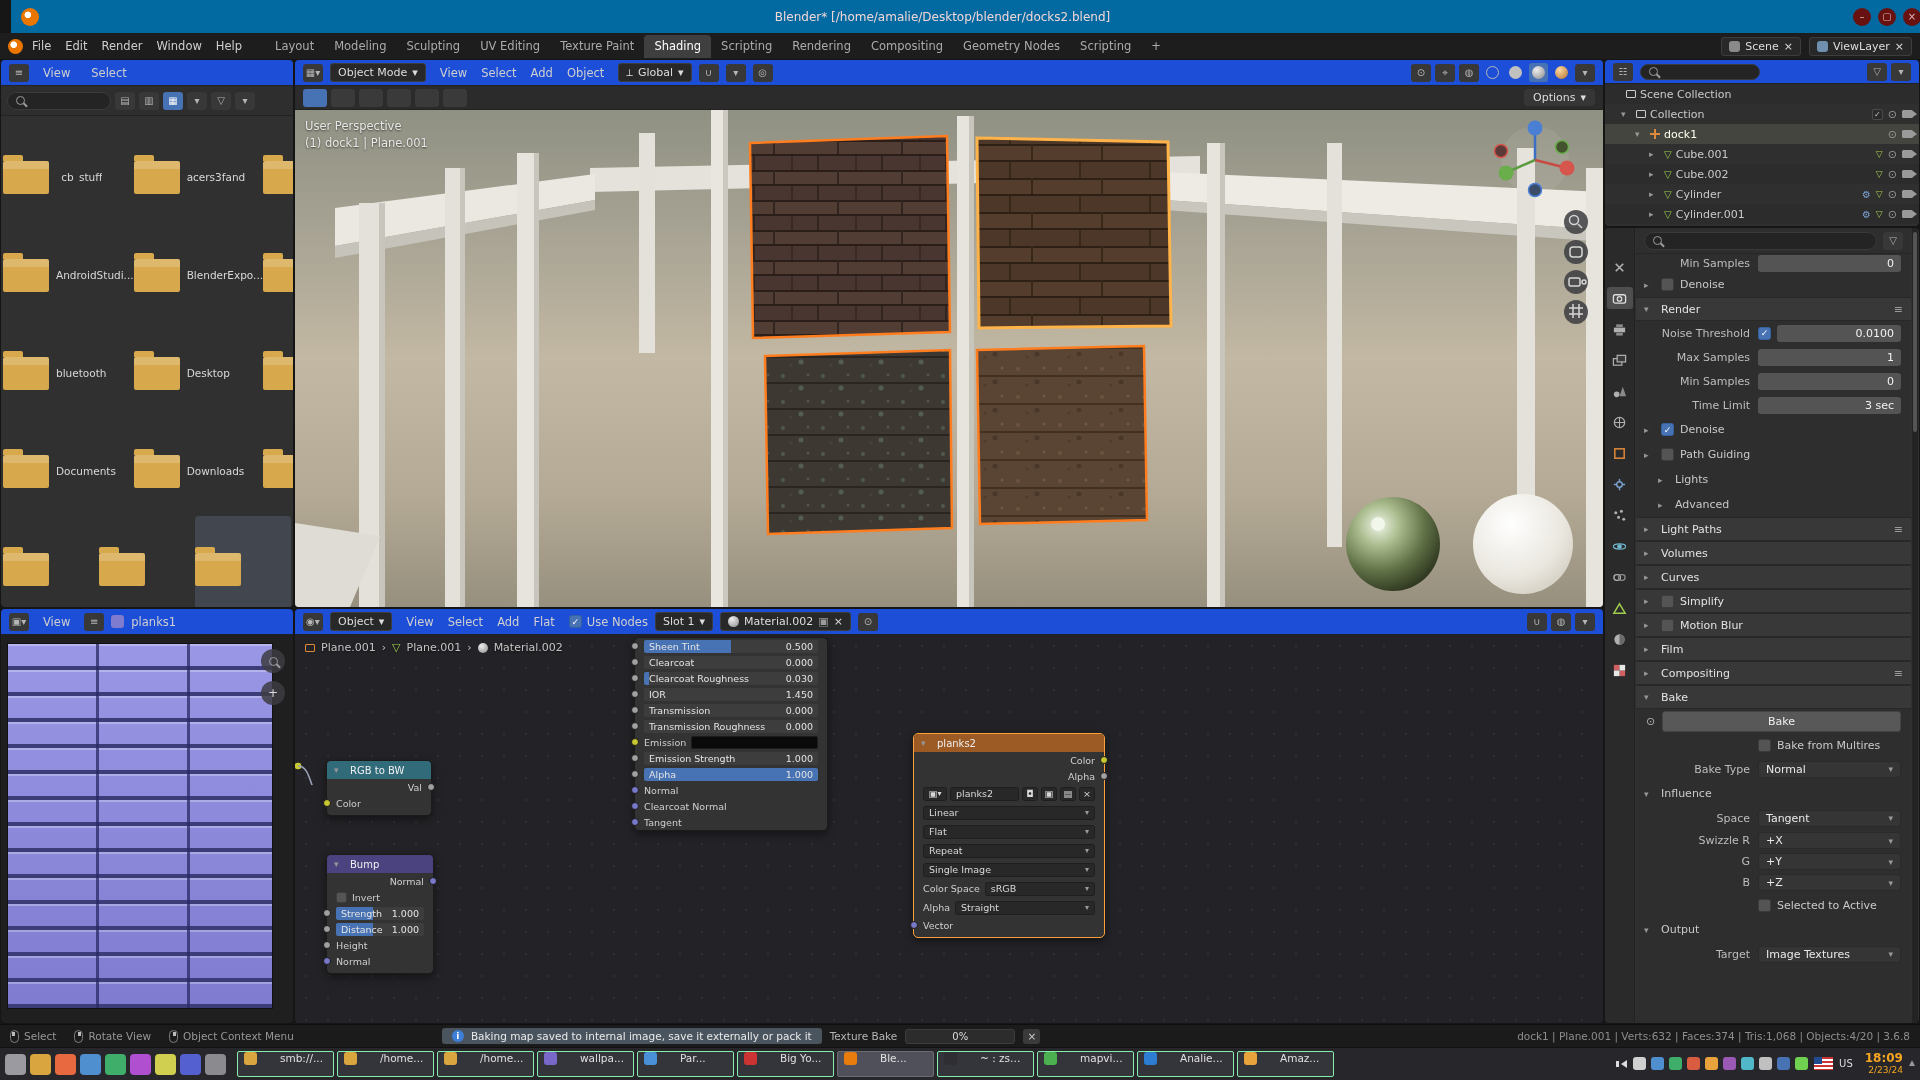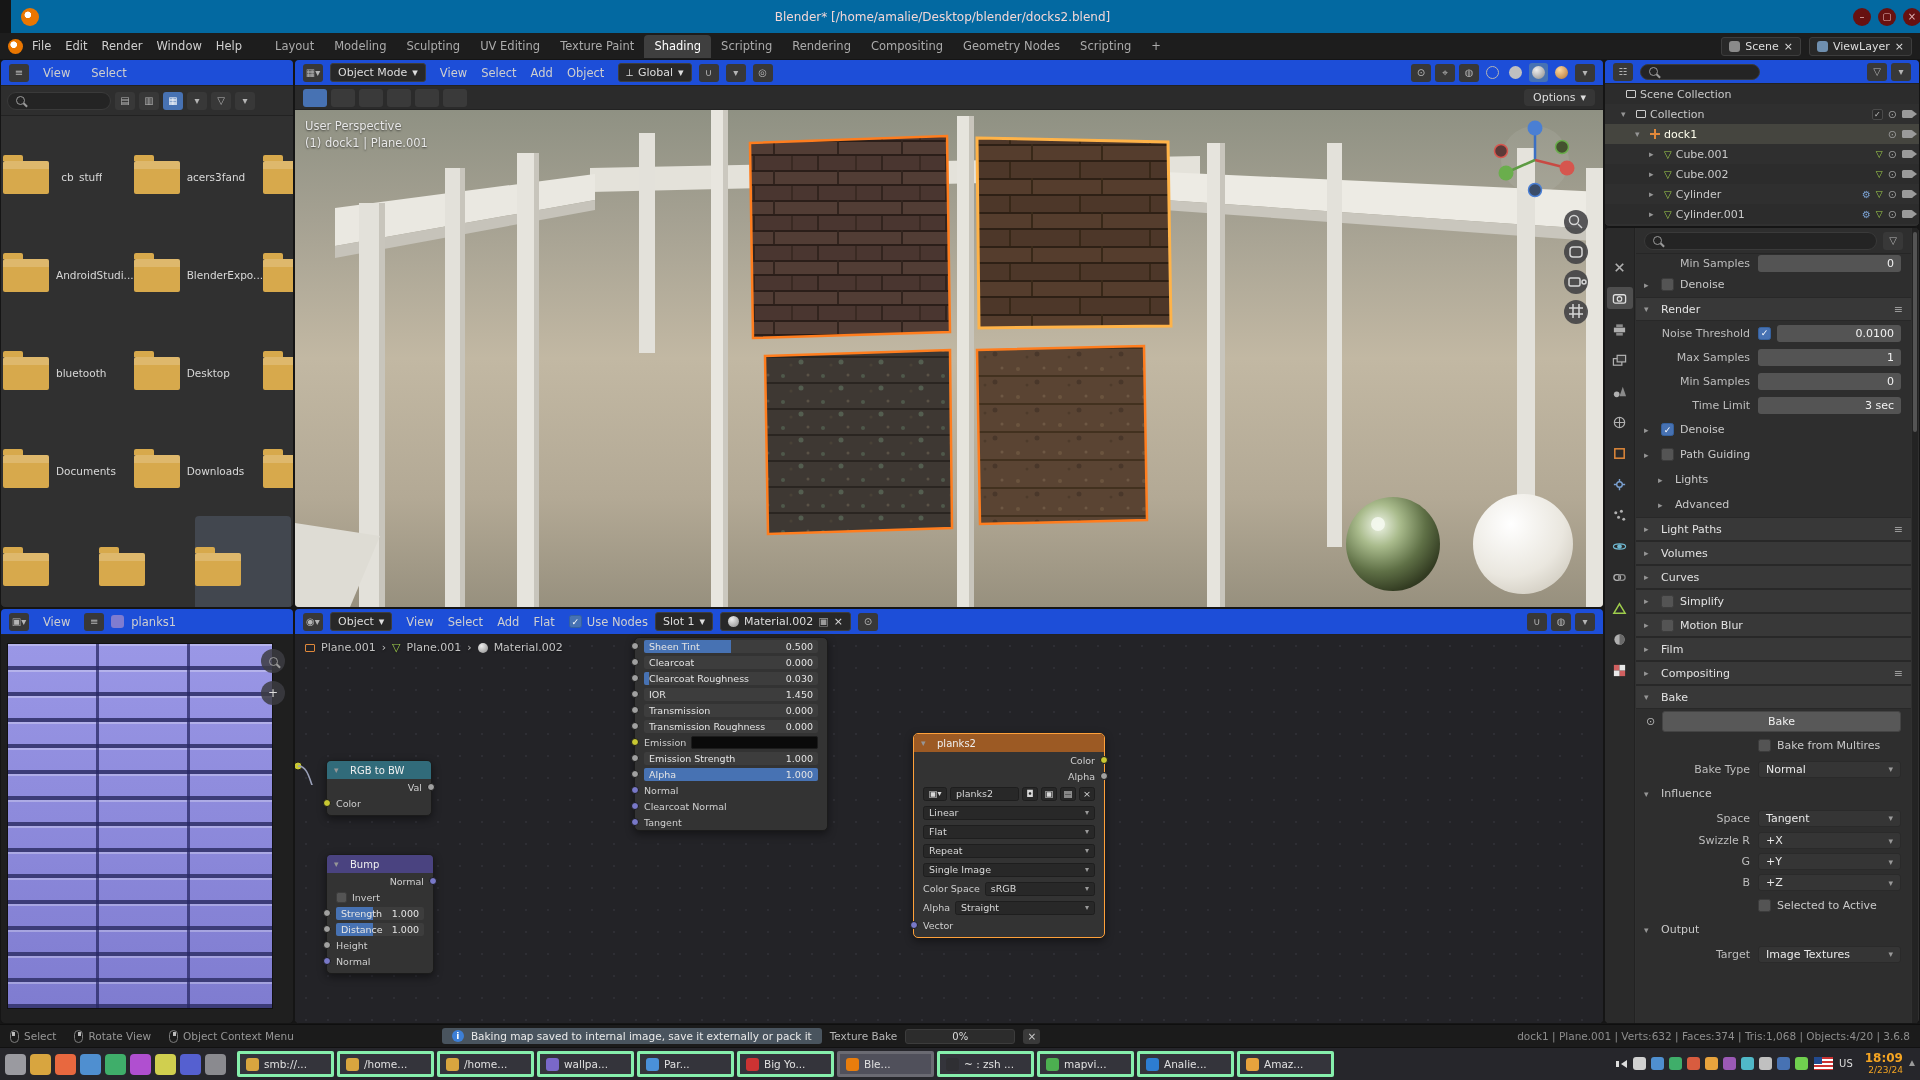--- a/index.html
+++ b/index.html
@@ -118,21 +118,21 @@
 .mouse{width:9px;height:13px;border:1.2px solid #7d7d7d;border-radius:4.5px;position:relative;flex:none}
 .mouse::before{content:"";position:absolute;background:#bdbdbd;top:1px;height:4px;width:3px}
 .mouse.l::before{left:1px}.mouse.m::before{left:3px;width:2.4px}.mouse.r::before{right:1px}
 .msgpill{display:flex;align-items:center;gap:7px;background:#49545e;border-radius:3px;padding:2px 10px;color:#eaeaea;margin-left:130px}
 .info-i{width:12px;height:12px;border-radius:50%;background:#3d7fd6;color:#fff;font-size:9px;display:flex;align-items:center;justify-content:center;font-weight:bold}
 .pbar{width:110px;height:15px;background:#2c2c2c;border:1px solid #3c3c3c;border-radius:3px;display:flex;align-items:center;justify-content:center;color:#ddd;font-size:10px}
 .xbtn{width:17px;height:15px;background:#3a3a3a;border-radius:3px;display:flex;align-items:center;justify-content:center;color:#ccc}
 
 .taskbar{left:0;top:1047px;width:1920px;height:33px;background:#26262b;border-top:1px solid #111;display:flex;align-items:center;gap:3px;padding:0 5px}
 .launch{width:21px;height:21px;border-radius:4px;flex:none}
-.winbtn{display:flex;align-items:center;gap:5px;height:26px;width:97px;background:#34343b;border:3px solid #86efac;border-radius:2px;padding:0 6px;font-size:10.5px;color:#e0e0e0;overflow:hidden;white-space:nowrap;flex:none}
+.winbtn{display:flex;gap:23px;height:26px;width:97px;background:#34343b;border:1px solid #86efac;border-radius:2px;padding:0 6px;font-size:10.5px;color:#e0e0e0;overflow:hidden;white-space:nowrap;flex:none}
 .winbtn.on{background:#50505b;border-color:#6a6a72}
 .wicon{width:13px;height:13px;border-radius:3px;flex:none}
 .tico{width:13px;height:13px;border-radius:3px;flex:none}
 .flag{width:19px;height:13px;flex:none;background:linear-gradient(180deg,#c33 0 2px,#fff 2px 4px,#c33 4px 6px,#fff 6px 8px,#c33 8px 10px,#fff 10px 12px,#c33 12px);position:relative}
 .flag::before{content:"";position:absolute;left:0;top:0;width:8px;height:7px;background:#224a8f}
 .clock{margin-left:6px;text-align:right;line-height:1.1;color:#f5a522}
 .clock .t{font-size:12px;font-weight:bold}
 .clock .d{font-size:9px}
 .spk{width:0;height:0;border-top:4px solid transparent;border-bottom:4px solid transparent;border-right:6px solid #ddd;position:relative;flex:none}
 .spk::before{content:"";position:absolute;left:-5px;top:-3px;width:3px;height:6px;background:#ddd}

